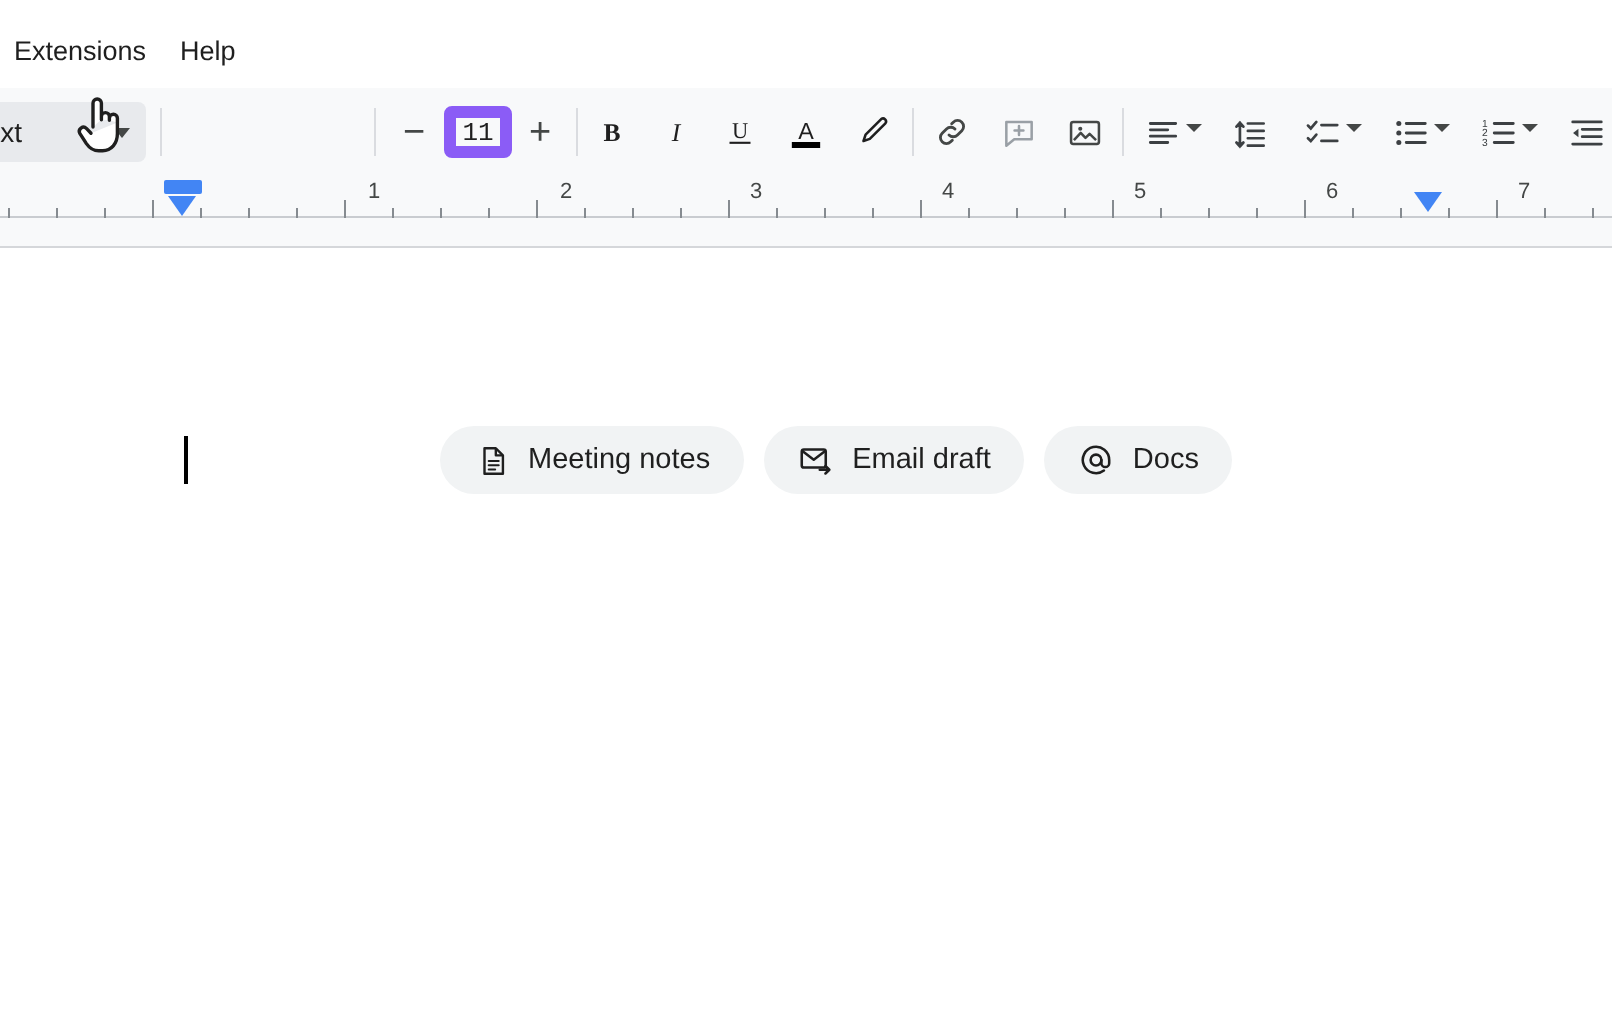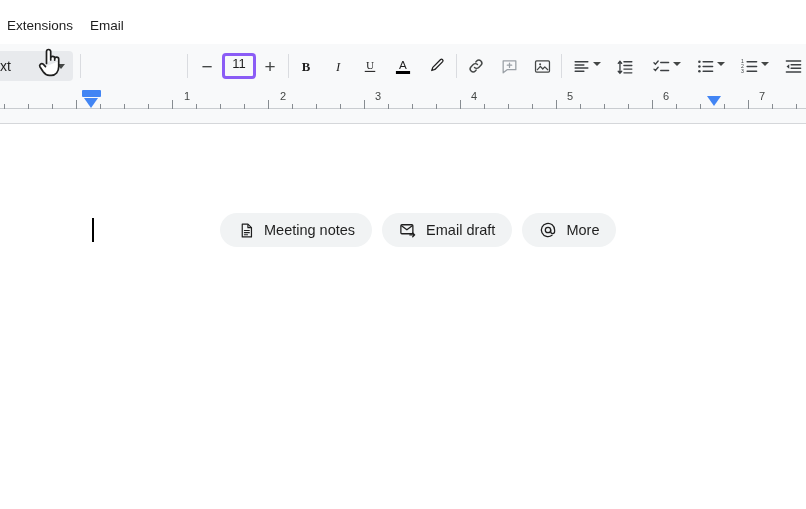--- a/index.html
+++ b/index.html
@@ -127,24 +127,25 @@
     font-size: 19px;
     color: #444746;
     line-height: 1;
   }
   .fs-minus { left: 194px; }
   .fs-plus  { left: 257px; }
   .fs-box {
     position: absolute;
     left: 222px; top: 53px;
     width: 34px; height: 26px;
-    border: 3px solid #8b5cf6;
+    border: 6px solid #8b5cf6;
     border-radius: 4px;
-    display: flex; justify-content: center;
+    display: flex; align-items: center; justify-content: center;
     background: #f8f9fa;
+    font-family: Liberation Mono, monospace;
   }
   .fs-value {
     font-size: 13px;
     color: #1f1f1f;
   }
 
   .icon-btn {
     position: absolute;
     top: 52px;
     width: 28px; height: 28px;
@@ -282,21 +283,21 @@
   svg { display: block; }
 </style>
 </head>
 <body>
 
 <div id="app">
 
 
   <div class="menubar">
     <div class="menu-item menu-extensions">Extensions</div>
-    <div class="menu-item menu-help">Email</div>
+    <div class="menu-item menu-help">Help</div>
   </div>
 
   <div class="toolbar"></div>
 
   <div class="style-chip">
     <span class="style-chip-label">mal text</span>
     <span class="caret"></span>
   </div>
 
   <div class="sep" style="left:80px;"></div>
@@ -514,21 +515,21 @@
           <span class="chip-label">Email draft</span>
         </div>
 
         <div class="chip">
           <span class="chip-icon">
             <svg width="18" height="18" viewBox="0 0 24 24">
               <circle cx="12" cy="12" r="3.6" fill="none" stroke="#1f1f1f" stroke-width="1.7"></circle>
               <path d="M15.6 12v2.1a2.6 2.6 0 0 0 5.2 0V12a8.8 8.8 0 1 0-3.5 7" fill="none" stroke="#1f1f1f" stroke-width="1.7" stroke-linecap="round"></path>
             </svg>
           </span>
-          <span class="chip-label">More</span>
+          <span class="chip-label">Docs</span>
         </div>
 
       </div>
     </div>
   </div>
 
   <div class="hand-cursor">
     <svg width="30" height="34" viewBox="0 0 30 34">
       <path d="M10.5 17.5V5.6a2.1 2.1 0 0 1 4.2 0v8.2
                M14.7 13.9v-1.6a2 2 0 0 1 4 0v1.8

